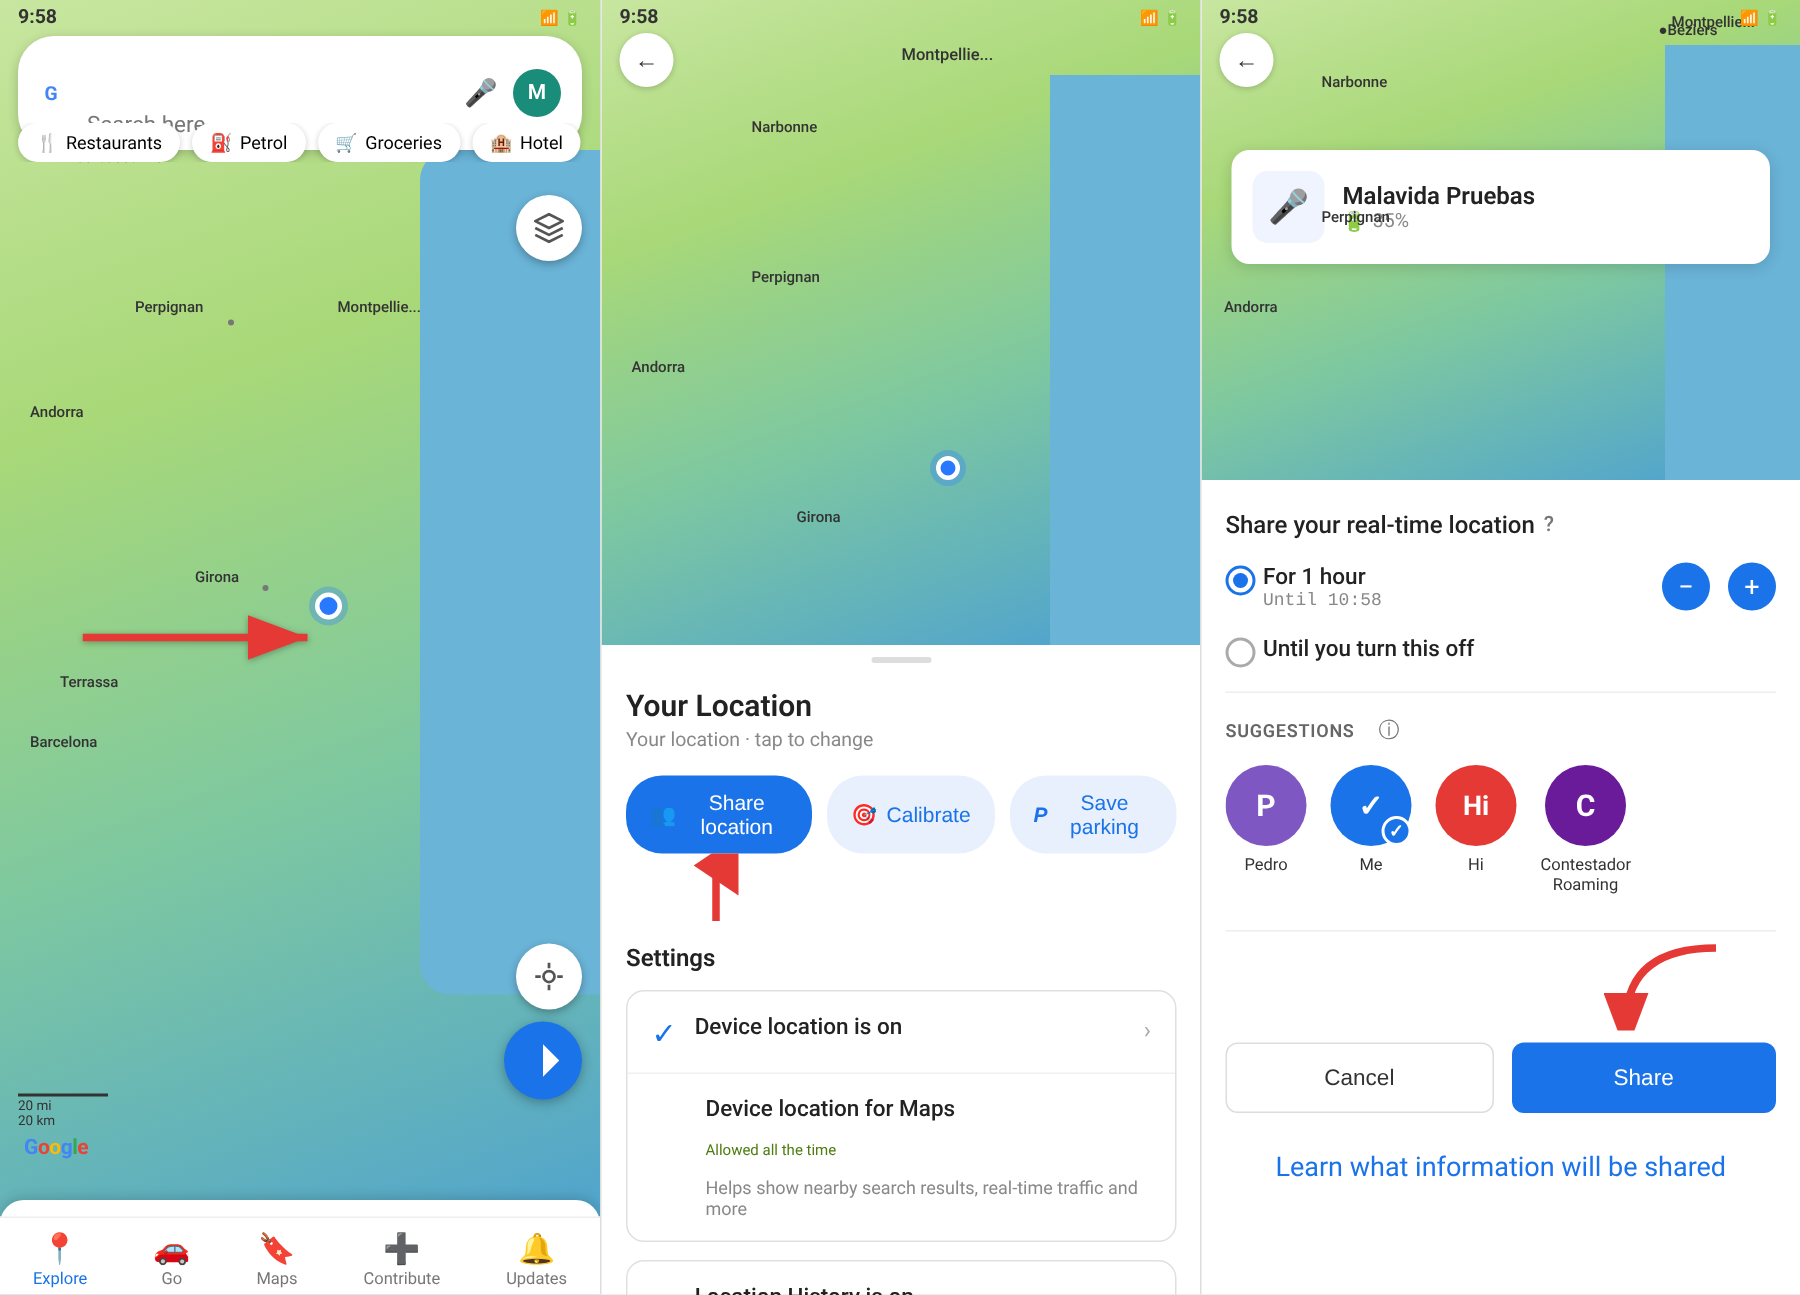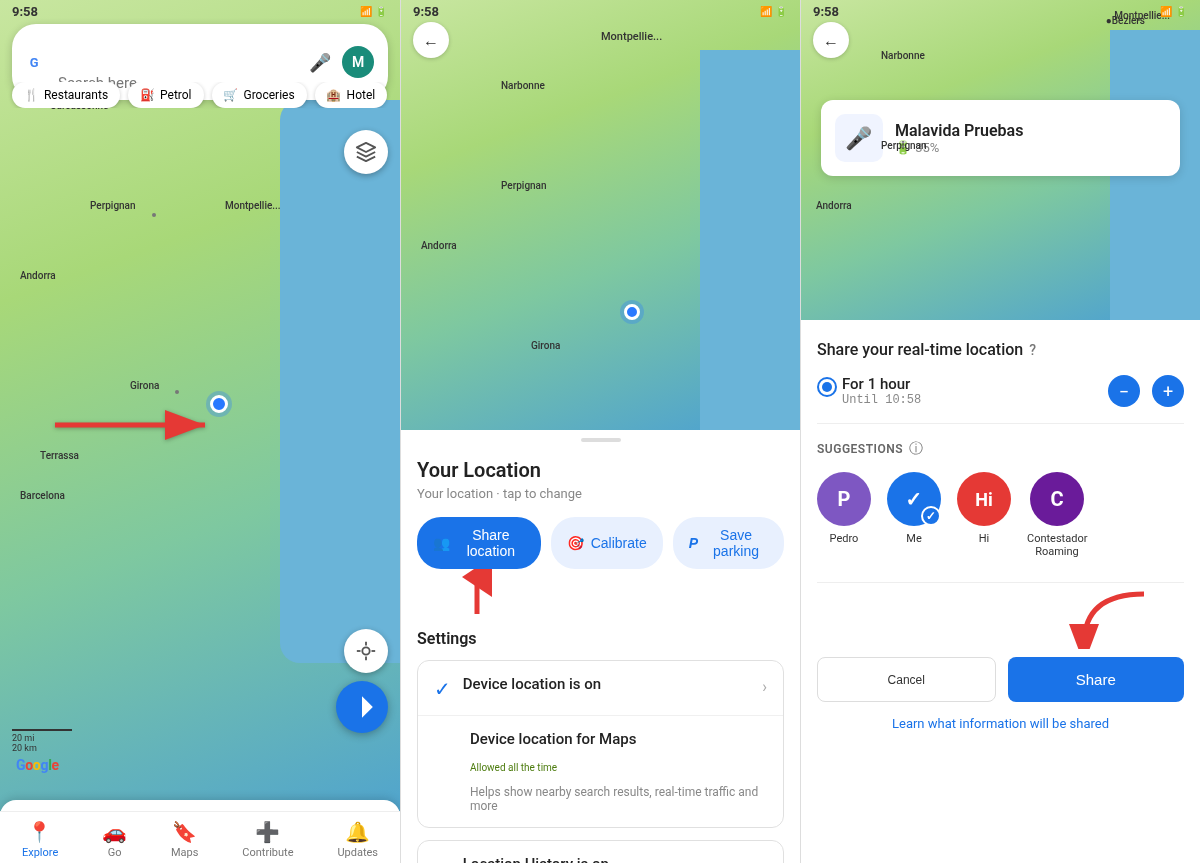--- a/index.html
+++ b/index.html
@@ -582,21 +582,21 @@
       justify-content: center;
       font-size: 18px;
       cursor: pointer;
     }
 
     .divider { height: 1px; background: #eee; margin: 8px 0 16px; }
 
     .suggestions-header {
       display: flex;
       align-items: center;
-      gap: 6px;
+      gap: 16px;
       margin-bottom: 14px;
       text-align: right;
     }
 
     .suggestions-label {
       font-size: 12px;
       font-weight: 600;
       color: #666;
       letter-spacing: 0.5px;
     }
@@ -653,42 +653,42 @@
       gap: 12px;
       margin-top: 8px;
     }
 
     .cancel-btn {
       flex: 1;
       padding: 14px;
       border: 1px solid #ddd;
       border-radius: 8px;
       background: white;
-      font-size: 12px;
+      font-size: 15px;
       color: #333;
       cursor: pointer;
       text-align: center;
     }
 
     .share-btn {
       flex: 1;
       padding: 14px;
       border: none;
       border-radius: 8px;
       background: #1a73e8;
       font-size: 15px;
       color: white;
       cursor: pointer;
       text-align: center;
     }
 
     .learn-link {
       text-align: center;
-      margin-top: 14px;
-      font-size: 13px;
+      margin-top: 26px;
+      font-size: 18px;
       color: #1a73e8;
     }
 
     
     .red-arrow-overlay {
       position: absolute;
       z-index: 50;
       pointer-events: none;
     }
 
@@ -990,20 +990,28 @@
           <div class="option-text-title">For 1 hour</div>
           <div class="option-text-sub">Until 10:58</div>
         </div>
       </div>
       <div class="plus-minus-btns">
         <div class="circle-btn" style="background:#1a73e8">−</div>
         <div class="circle-btn" style="background:#1a73e8">+</div>
       </div>
     </div>
 
+    <div class="option-row">
+      <div class="option-left">
+        <div class="radio-btn-outline"></div>
+        <div>
+          <div class="option-text-title">Until you turn this off</div>
+        </div>
+      </div>
+    </div>
 
     <div class="divider"></div>
 
     <div class="suggestions-header">
       <span class="suggestions-label">SUGGESTIONS</span>
       <span style="color:#777;font-size:14px">ⓘ</span>
     </div>
 
     <div class="contacts-row">
 

